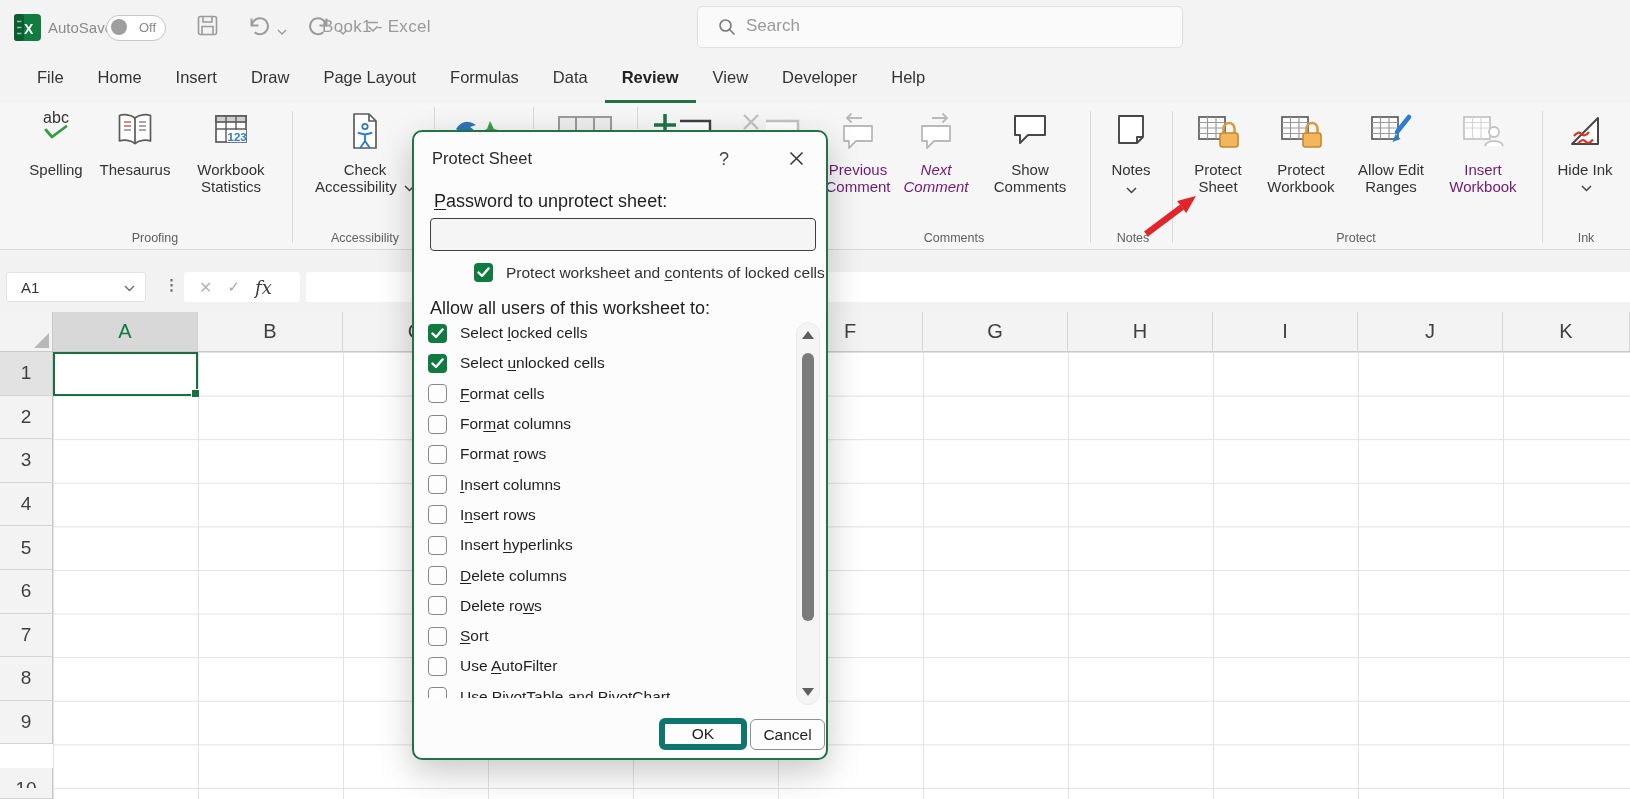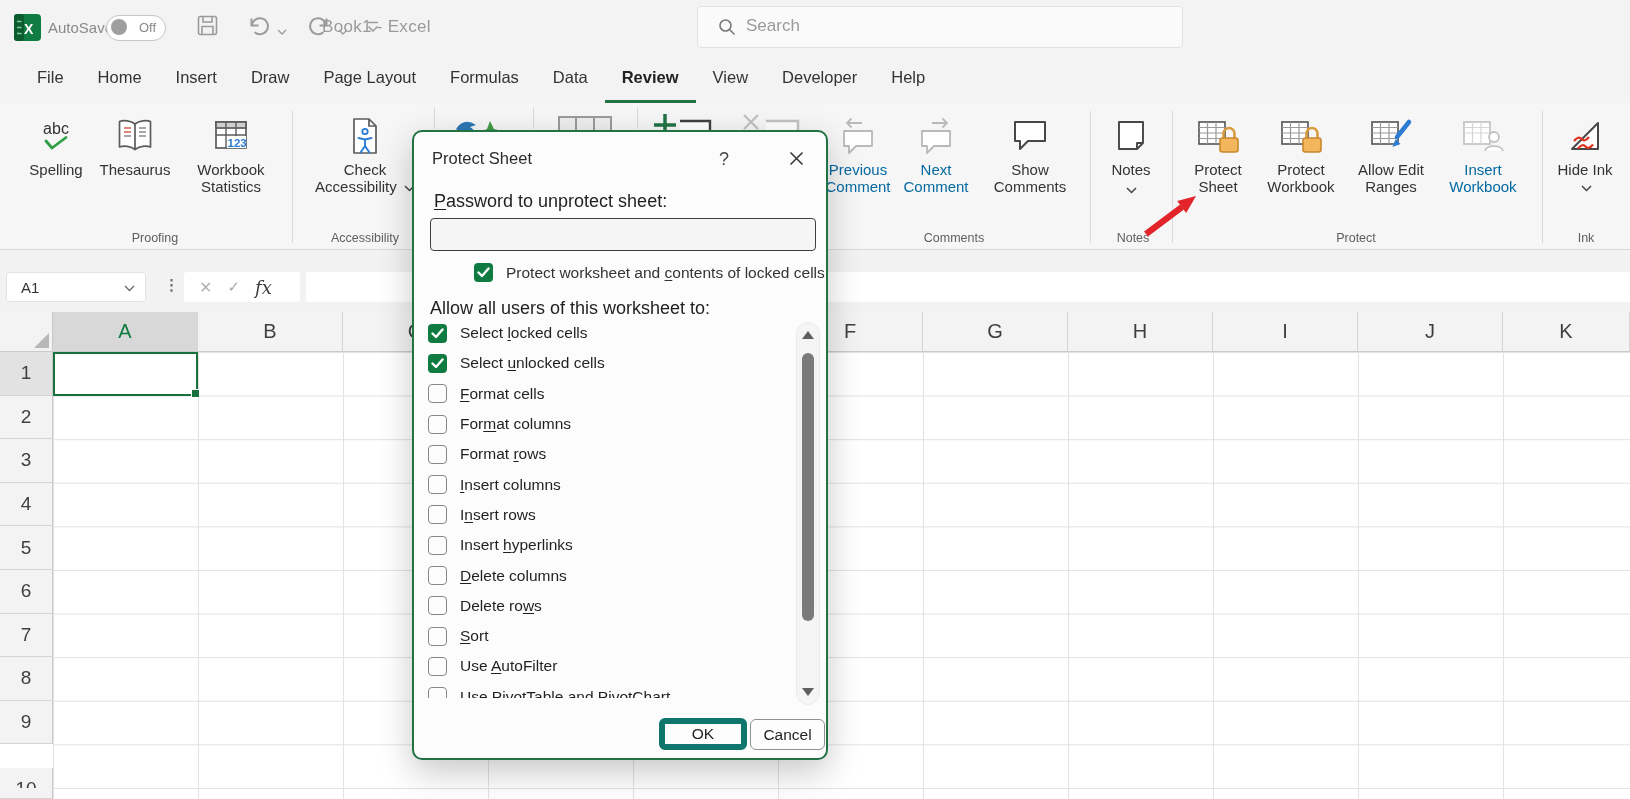--- a/index.html
+++ b/index.html
@@ -23,22 +23,22 @@
   .menubar{position:absolute;left:0;top:55px;width:1630px;height:48px;background:#f3f3f3;
            display:flex;align-items:stretch;padding-left:20px;box-sizing:border-box;}
   .tab{display:flex;align-items:center;padding:0 17px;font-size:16.5px;color:#333;
        border-bottom:3px solid transparent;box-sizing:border-box;cursor:default;}
   .tab.active{font-weight:700;border-bottom-color:#217346;color:#222;}
   
   .ribbon{position:absolute;left:0;top:103px;width:1630px;height:147px;background:#f6f6f6;
           border-bottom:1px solid #d9d9d9;box-sizing:border-box;}
   .rbtn{position:absolute;top:8px;height:128px;display:flex;flex-direction:column;align-items:center;
         font-size:15px;line-height:17px;text-align:center;color:#333;}
-  .rbtn .ic{height:50px;display:flex;flex-direction:column;align-items:center;justify-content:center;}
-  .rbtn.disabled{color:#0369a1;}
+  .rbtn .ic{height:50px;display:flex;flex-direction:column;align-items:center;}
+  .rbtn.disabled{color:#701a75;}
   .grp-label{position:absolute;top:128px;font-size:12.5px;color:#5f5f5f;text-align:center;}
   .rdiv{position:absolute;top:8px;height:132px;width:1px;background:#d9d9d9;}
   .rdiv.short{top:4px;height:22px;}
   .sliver{position:absolute;top:4px;height:24px;overflow:hidden;}
   .chev-inline svg{margin-left:3px;}
   
   .formulabar{position:absolute;left:0;top:250px;width:1630px;height:62px;background:#f2f2f2;}
   .namebox{position:absolute;left:6px;top:22px;width:140px;height:30px;background:#fff;border-radius:3px;
            border:1px solid #e3e3e3;box-sizing:border-box;}
   .namebox .val{position:absolute;left:14px;top:6px;font-size:15px;color:#333;}
@@ -265,21 +265,21 @@
       <div class="grp-label" style="left: 296px; width: 138px;">Accessibility</div>
       <div class="rbtn disabled" style="left: 818px; width: 80px;">
         <div class="ic">
           <svg width="44" height="40" viewBox="0 0 44 40">
             <path d="M26 7 H11 M15.5 2.5 L11 7 l4.5 4.5" fill="none" stroke="#b9b9b9" stroke-width="1.8"></path>
             <path d="M8 15 h28 v15 h-16 l-7 7 v-7 h-5 z" fill="#fff" stroke="#b9b9b9" stroke-width="1.8" stroke-linejoin="round"></path>
           </svg>
         </div>
         <div class="lab">Previous Comment</div>
       </div>
-      <div class="rbtn disabled" style="left: 896px; width: 80px;">
+      <div class="rbtn disabled" style="left: 896px; width: 80px; font-style: italic;">
         <div class="ic">
           <svg width="44" height="40" viewBox="0 0 44 40">
             <path d="M18 7 h15 M28.5 2.5 L33 7 l-4.5 4.5" fill="none" stroke="#b9b9b9" stroke-width="1.8"></path>
             <path d="M8 15 h28 v15 h-16 l-7 7 v-7 h-5 z" fill="#fff" stroke="#b9b9b9" stroke-width="1.8" stroke-linejoin="round"></path>
           </svg>
         </div>
         <div class="lab">Next Comment</div>
       </div>
       <div class="rbtn" style="left: 980px; width: 100px;">
         <div class="ic">

